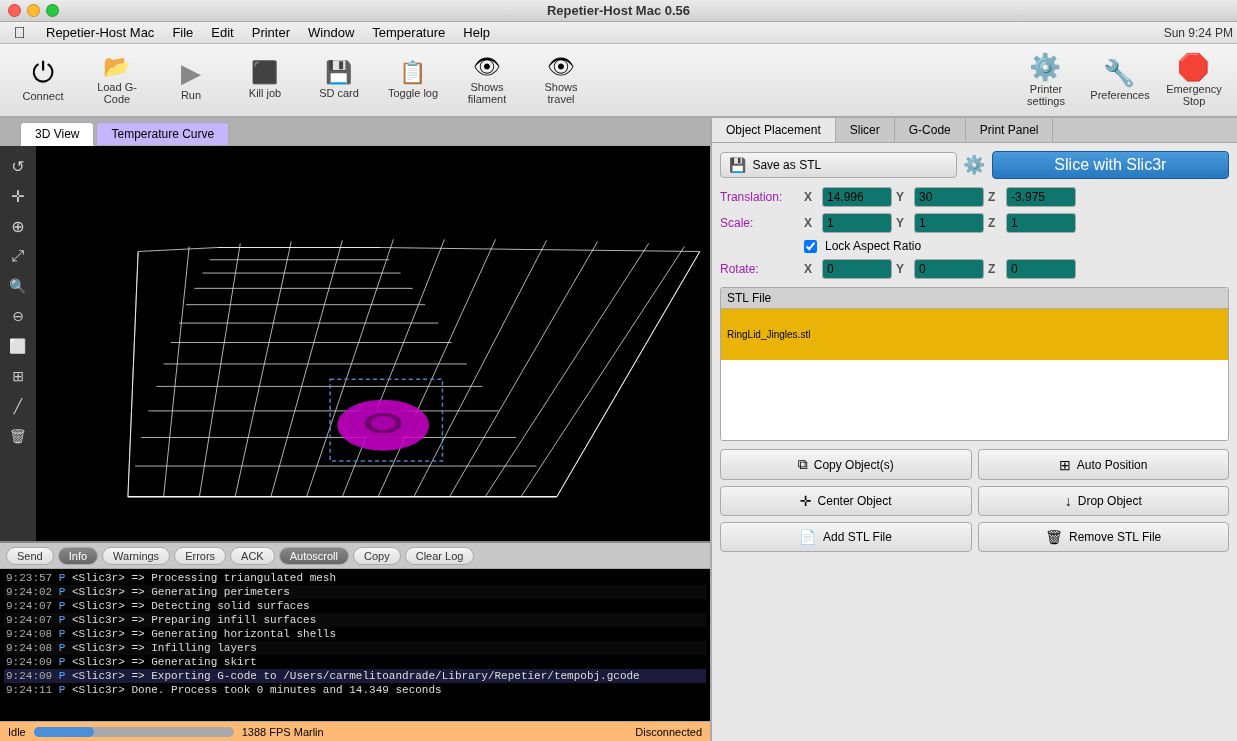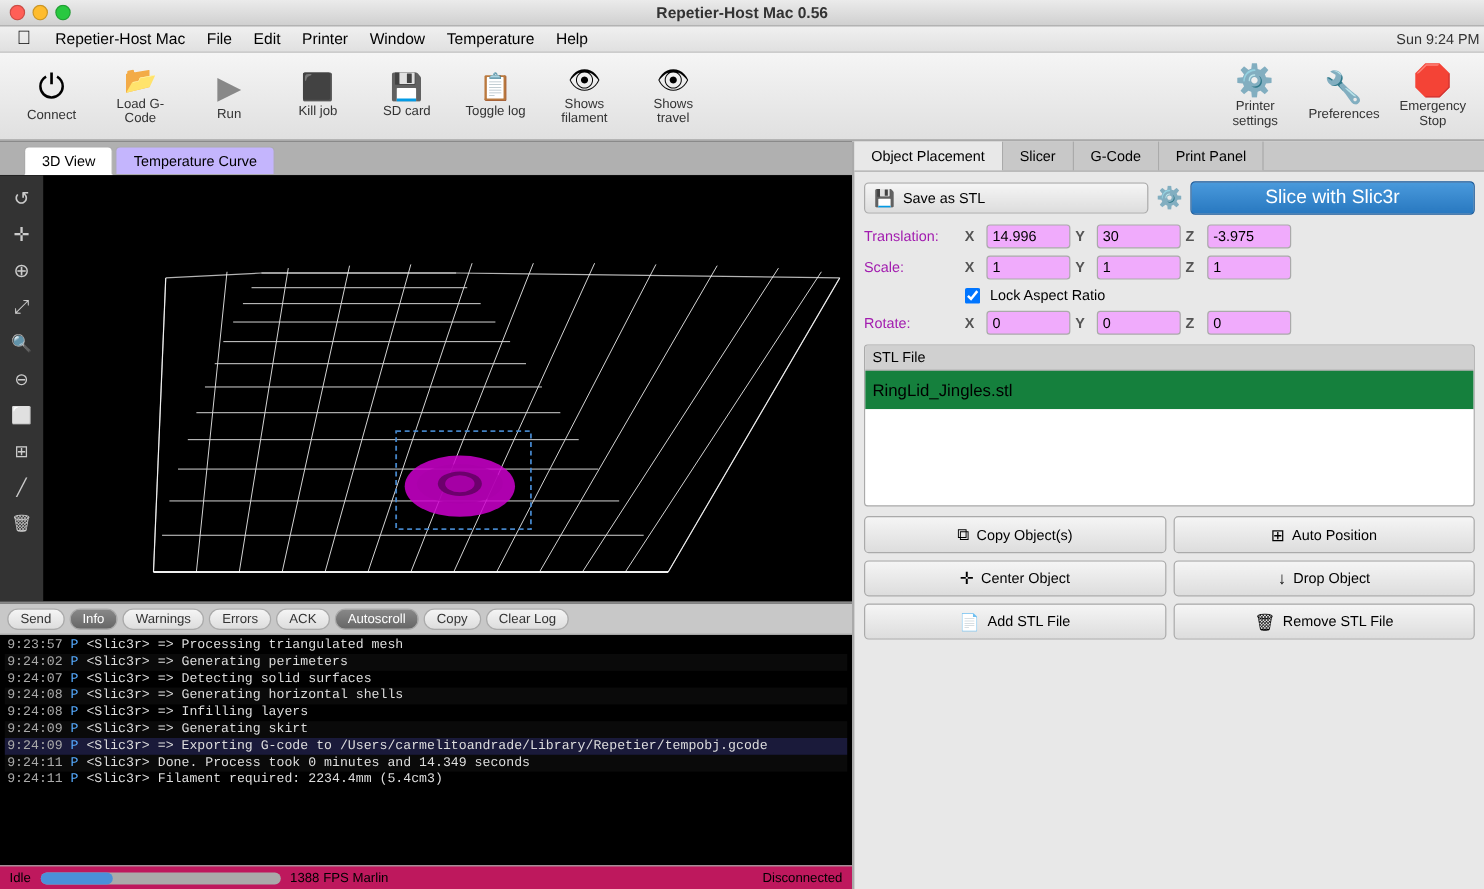--- a/index.html
+++ b/index.html
@@ -134,21 +134,21 @@
     .scene {
       position: absolute;
       left: 36px;
       right: 0;
       top: 0;
       bottom: 0;
     }
 
     
     .log-panel {
-      height: 220px;
+      height: 180px;
       background: #000;
       border-top: 2px solid #888;
       display: flex;
       flex-direction: column;
     }
     .log-toolbar {
       height: 26px;
       background: #c8c8c8;
       display: flex;
       align-items: center;
@@ -176,21 +176,21 @@
     .log-row { padding: 1px 2px; color: #eee; }
     .log-row:nth-child(even) { background: rgba(255,255,255,0.04); }
     .log-row.highlighted { background: #1a1a3a; }
     .log-time { color: #aaa; }
     .log-prefix { color: #5af; }
     .log-text { color: #ddd; }
 
     
     .status-bar {
       height: 20px;
-      background: #be185d;
+      background: #fdba74;
       display: flex;
       align-items: center;
       padding: 0 8px;
       gap: 8px;
       border-top: 1px solid #aaa;
       font-size: 11px;
     }
     .status-progress { flex: 1; height: 10px; background: #aaa; border-radius: 5px; max-width: 200px; }
     .status-progress-fill { height: 100%; width: 30%; background: #4a90d9; border-radius: 5px; }
 
@@ -259,21 +259,21 @@
       gap: 4px;
     }
     .param-label { width: 80px; font-size: 12px; color: #a21caf; font-weight: 400; }
     .axis-label { width: 14px; font-size: 12px; color: #555; font-weight: bold; }
     .param-input {
       width: 70px;
       padding: 2px 4px;
       font-size: 12px;
       border: 1px solid #aaa;
       border-radius: 3px;
-      background: #f0abfc;
+      background: #0f766e;
     }
 
     .lock-row {
       display: flex;
       align-items: center;
       margin-bottom: 6px;
       gap: 4px;
       padding-left: 84px;
     }
     .lock-checkbox { margin-right: 4px; }
@@ -285,23 +285,23 @@
       overflow: hidden;
     }
     .stl-file-header {
       background: #d0d0d0;
       padding: 3px 6px;
       font-size: 12px;
       font-weight: 500;
       border-bottom: 1px solid #aaa;
     }
     .stl-file-name {
-      padding: 8px 6px;
-      font-size: 14px;
-      background: #15803d;
+      padding: 20px 6px;
+      font-size: 10px;
+      background: #eab308;
       min-height: 20px;
     }
     .stl-file-body {
       height: 80px;
       background: white;
     }
 
     .action-grid {
       display: grid;
       grid-template-columns: 1fr 1fr;
@@ -512,20 +512,25 @@
           <span class="log-time">9:24:02 </span>
           <span class="log-prefix">P </span>
           <span class="log-text">&lt;Slic3r&gt; =&gt; Generating perimeters</span>
         </div>
         <div class="log-row">
           <span class="log-time">9:24:07 </span>
           <span class="log-prefix">P </span>
           <span class="log-text">&lt;Slic3r&gt; =&gt; Detecting solid surfaces</span>
         </div>
         <div class="log-row">
+          <span class="log-time">9:24:07 </span>
+          <span class="log-prefix">P </span>
+          <span class="log-text">&lt;Slic3r&gt; =&gt; Preparing infill surfaces</span>
+        </div>
+        <div class="log-row">
           <span class="log-time">9:24:08 </span>
           <span class="log-prefix">P </span>
           <span class="log-text">&lt;Slic3r&gt; =&gt; Generating horizontal shells</span>
         </div>
         <div class="log-row">
           <span class="log-time">9:24:08 </span>
           <span class="log-prefix">P </span>
           <span class="log-text">&lt;Slic3r&gt; =&gt; Infilling layers</span>
         </div>
         <div class="log-row">
@@ -535,25 +540,20 @@
         </div>
         <div class="log-row highlighted">
           <span class="log-time">9:24:09 </span>
           <span class="log-prefix">P </span>
           <span class="log-text">&lt;Slic3r&gt; =&gt; Exporting G-code to /Users/carmelitoandrade/Library/Repetier/tempobj.gcode</span>
         </div>
         <div class="log-row">
           <span class="log-time">9:24:11 </span>
           <span class="log-prefix">P </span>
           <span class="log-text">&lt;Slic3r&gt; Done. Process took 0 minutes and 14.349 seconds</span>
-        </div>
-        <div class="log-row">
-          <span class="log-time">9:24:11 </span>
-          <span class="log-prefix">P </span>
-          <span class="log-text">&lt;Slic3r&gt; Filament required: 2234.4mm (5.4cm3)</span>
         </div>
       </div>
     </div>
 
     <div class="status-bar">
       <span>Idle</span>
       <div class="status-progress">
         <div class="status-progress-fill"></div>
       </div>
       <span>1388 FPS Marlin</span>

